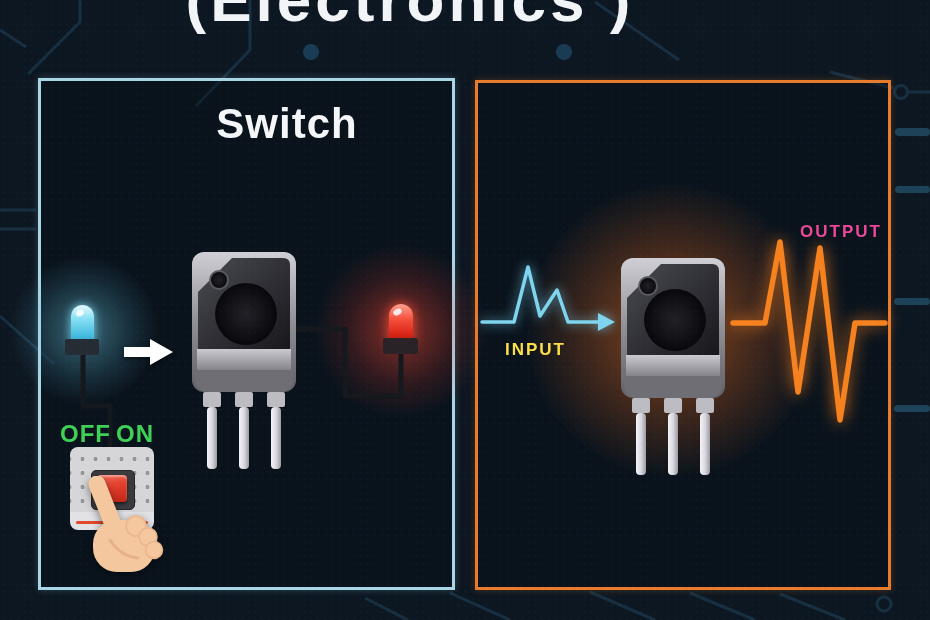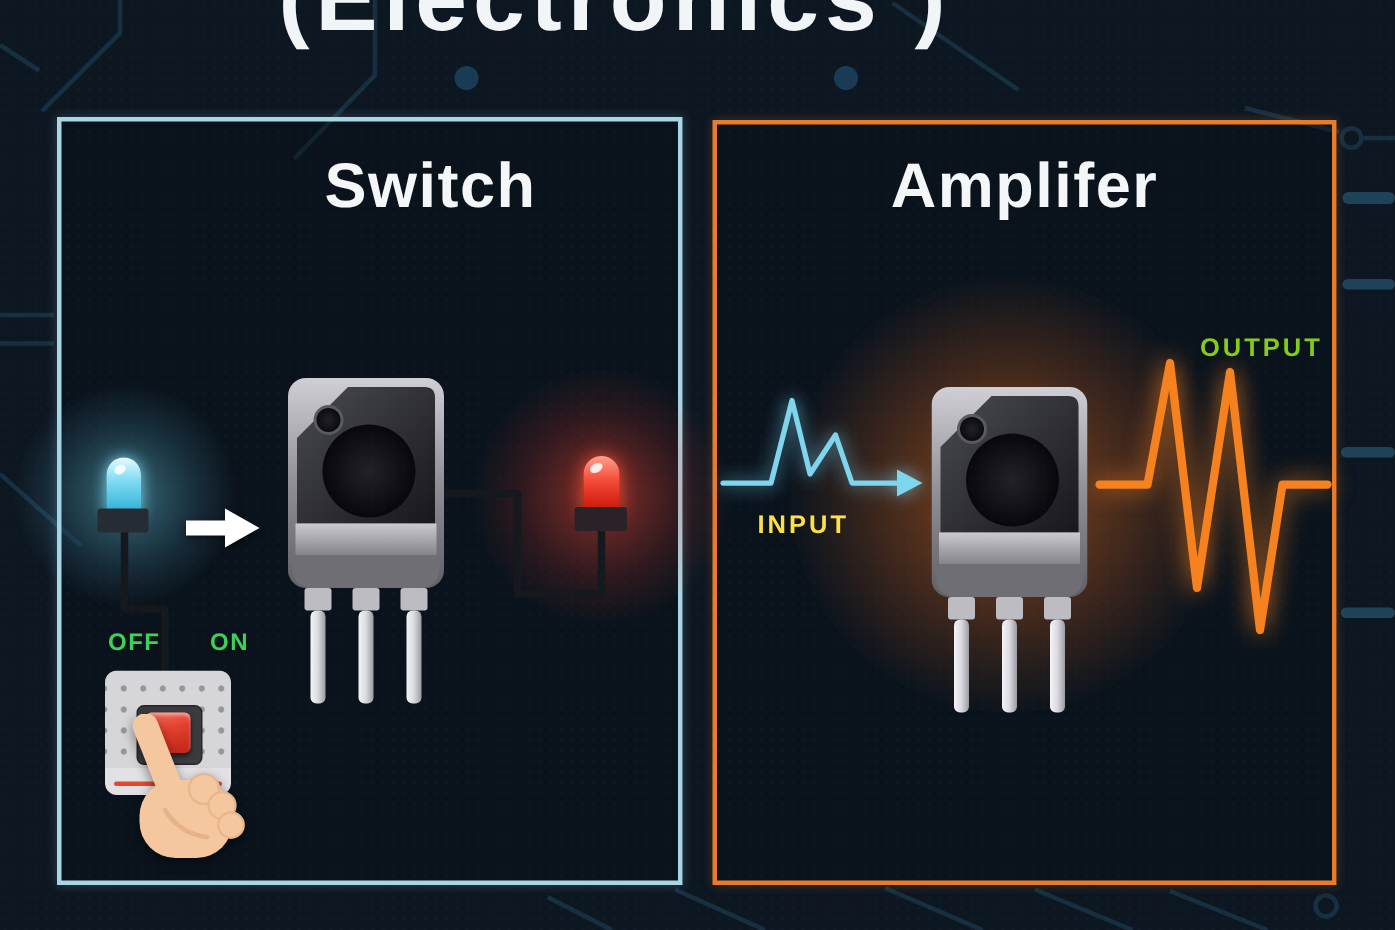--- a/index.html
+++ b/index.html
@@ -64,24 +64,24 @@
     background-image:radial-gradient(#96969a 1.7px,transparent 2.2px);
     background-size:13px 14px;background-position:6px 5px;}
   .sw-dark{position:absolute;left:21px;top:23px;width:42px;height:38px;background:#3a3a3f;border-radius:5px;border:1px solid #27272b;}
   .sw-btn{position:absolute;left:5px;top:4px;width:30px;height:27px;border-radius:4px;
     background:linear-gradient(165deg,#f4705c 0%,#e33f2c 45%,#c02517 100%);
     box-shadow:inset 0 2px 2px rgba(255,255,255,.4),0 2px 3px rgba(0,0,0,.5);}
   .sw-bottom{position:absolute;left:70px;top:512px;width:84px;height:18px;z-index:5;background:#e2e2e4;border-radius:0 0 8px 8px;}
   .sw-line{position:absolute;left:6px;top:9px;width:72px;height:3px;background:#e2482c;border-radius:2px;}
   .hand{position:absolute;left:80px;top:476px;z-index:6;filter:drop-shadow(0 3px 4px rgba(0,0,0,.45));}
   
-  .offon{position:absolute;left:72px;top:420px;width:94px;z-index:6;display:flex;justify-content:space-between;
-    color:#3fd058;font-size:16px;font-weight:700;letter-spacing:1px;}
+  .offon{position:absolute;left:60px;top:420px;width:94px;z-index:6;display:flex;justify-content:space-between;
+    color:#3fd058;font-size:24px;font-weight:700;letter-spacing:1px;}
   .lbl-input{position:absolute;left:505px;top:340px;z-index:6;color:#fde047;font-size:17px;font-weight:700;letter-spacing:2px;}
-  .lbl-output{position:absolute;left:800px;top:222px;z-index:6;color:#84cc16;font-size:17px;font-weight:700;letter-spacing:2px;}
+  .lbl-output{position:absolute;left:800px;top:222px;z-index:6;color:#ec4899;font-size:17px;font-weight:700;letter-spacing:2px;}
   .wave-in{position:absolute;left:478px;top:250px;z-index:4;filter:drop-shadow(0 0 6px rgba(120,210,240,.8));}
   .wave-out{position:absolute;left:726px;top:232px;z-index:4;filter:drop-shadow(0 0 8px rgba(255,130,30,.85));}
 </style>
 </head>
 <body>
 
 <div class="stage">
 
   <svg class="bg" width="930" height="620">
     <g stroke="#2a5d7e" stroke-width="3" fill="none" opacity="0.35">
@@ -113,21 +113,20 @@
       <rect x="894" y="405" width="36" height="7" rx="3.5"></rect>
     </g>
   </svg>
 
   <div class="main-title">(Electronics )</div>
 
   <div class="panel switch-p"></div>
   <div class="panel amp-p"></div>
 
   <div class="panel-heading ph-switch">Switch</div>
-  <div class="panel-heading ph-amp">Amplifer</div>
 
   <div class="glow glow-blue"></div>
   <div class="glow glow-red"></div>
   <div class="glow glow-orange"></div>
 
   <svg class="wires" width="930" height="620">
     <g stroke="#15181c" stroke-width="5" fill="none" stroke-linejoin="round">
       <path d="M83,352 V406 H110 V450"></path>
       <path d="M296,329 H345 V396 H401 V350"></path>
     </g>

